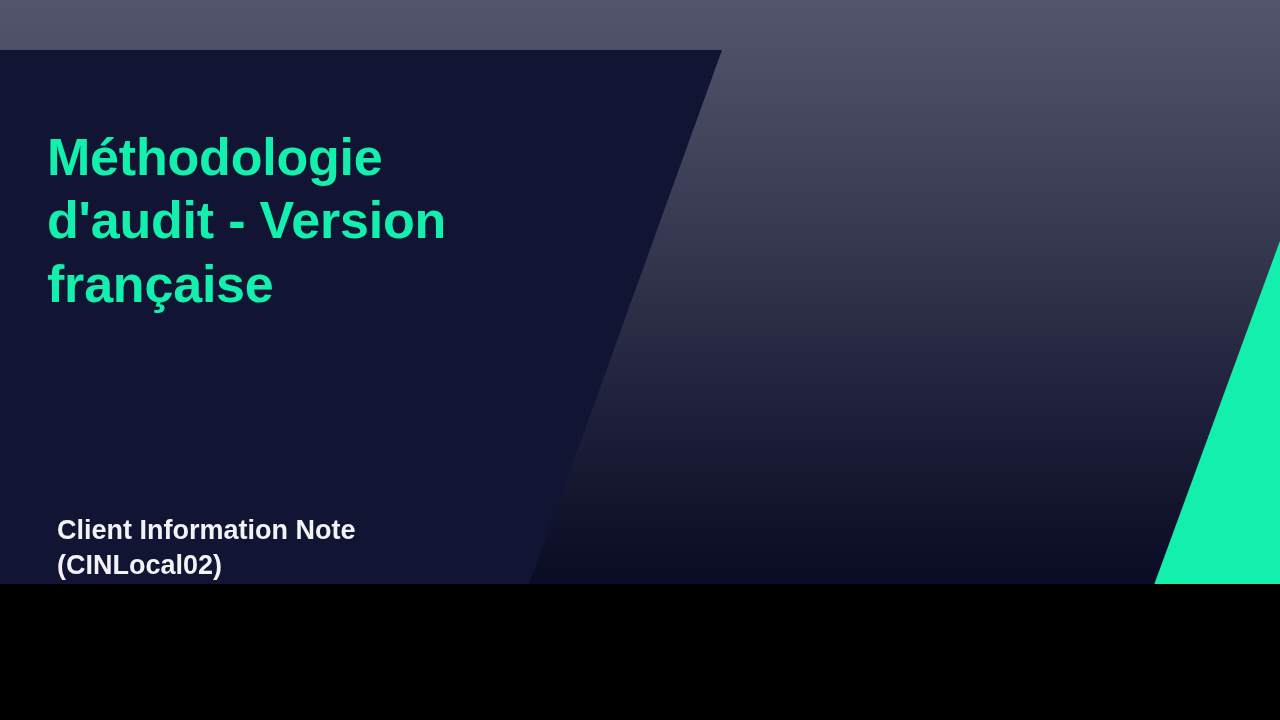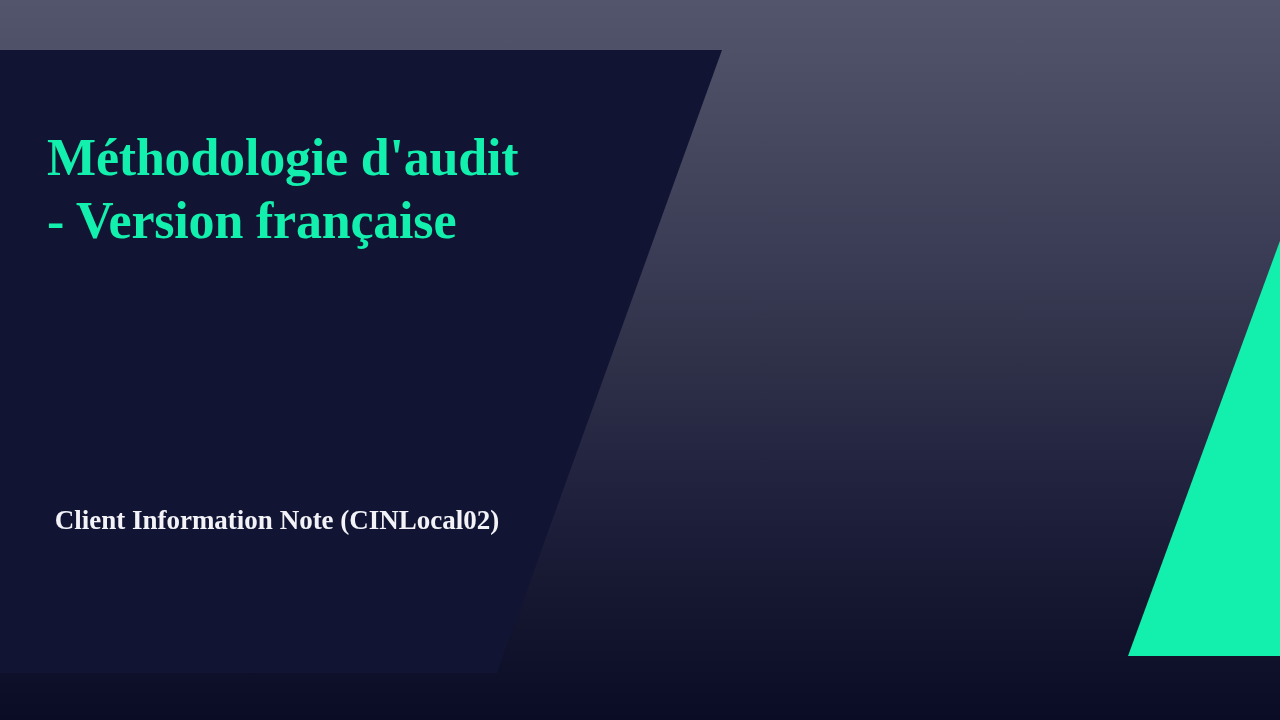--- a/index.html
+++ b/index.html
@@ -4,23 +4,23 @@
 <title>Slide</title>
 <style>
   html, body {
     margin: 0;
     padding: 0;
     background: #000;
   }
   #slide {
     position: relative;
     width: 1280px;
-    height: 720px;
+    height: 584px;
     overflow: hidden;
-    font-family: Liberation Serif, serif;
+    font-family: Liberation Sans, sans-serif;
     background: linear-gradient(to bottom,
         #52556b 0%,
         #4d5066 8%,
         #44465e 22%,
         #3a3c55 36%,
         #2f3149 50%,
         #252742 62%,
         #1c1e39 74%,
         #14162f 85%,
         #0e1029 94%,
@@ -69,28 +69,27 @@
     line-height: 1.22;
     letter-spacing: -0.2px;
     word-wrap: break-word;
   }
 
   #subtitle {
     position: absolute;
     left: 47px;
     top: 503px;
     width: 460px;
-    margin: 0;
+    margin: 10px;
     color: #f2f2f7;
     font-size: 27px;
     font-weight: bold;
     line-height: 1.3;
     letter-spacing: 0px;
     word-wrap: break-word;
-    text-align: center;
   }
 </style>
 </head>
 <body>
 
 <div id="slide">
 
   <div id="navy-panel"></div>
 
   <div id="green-accent"></div>

